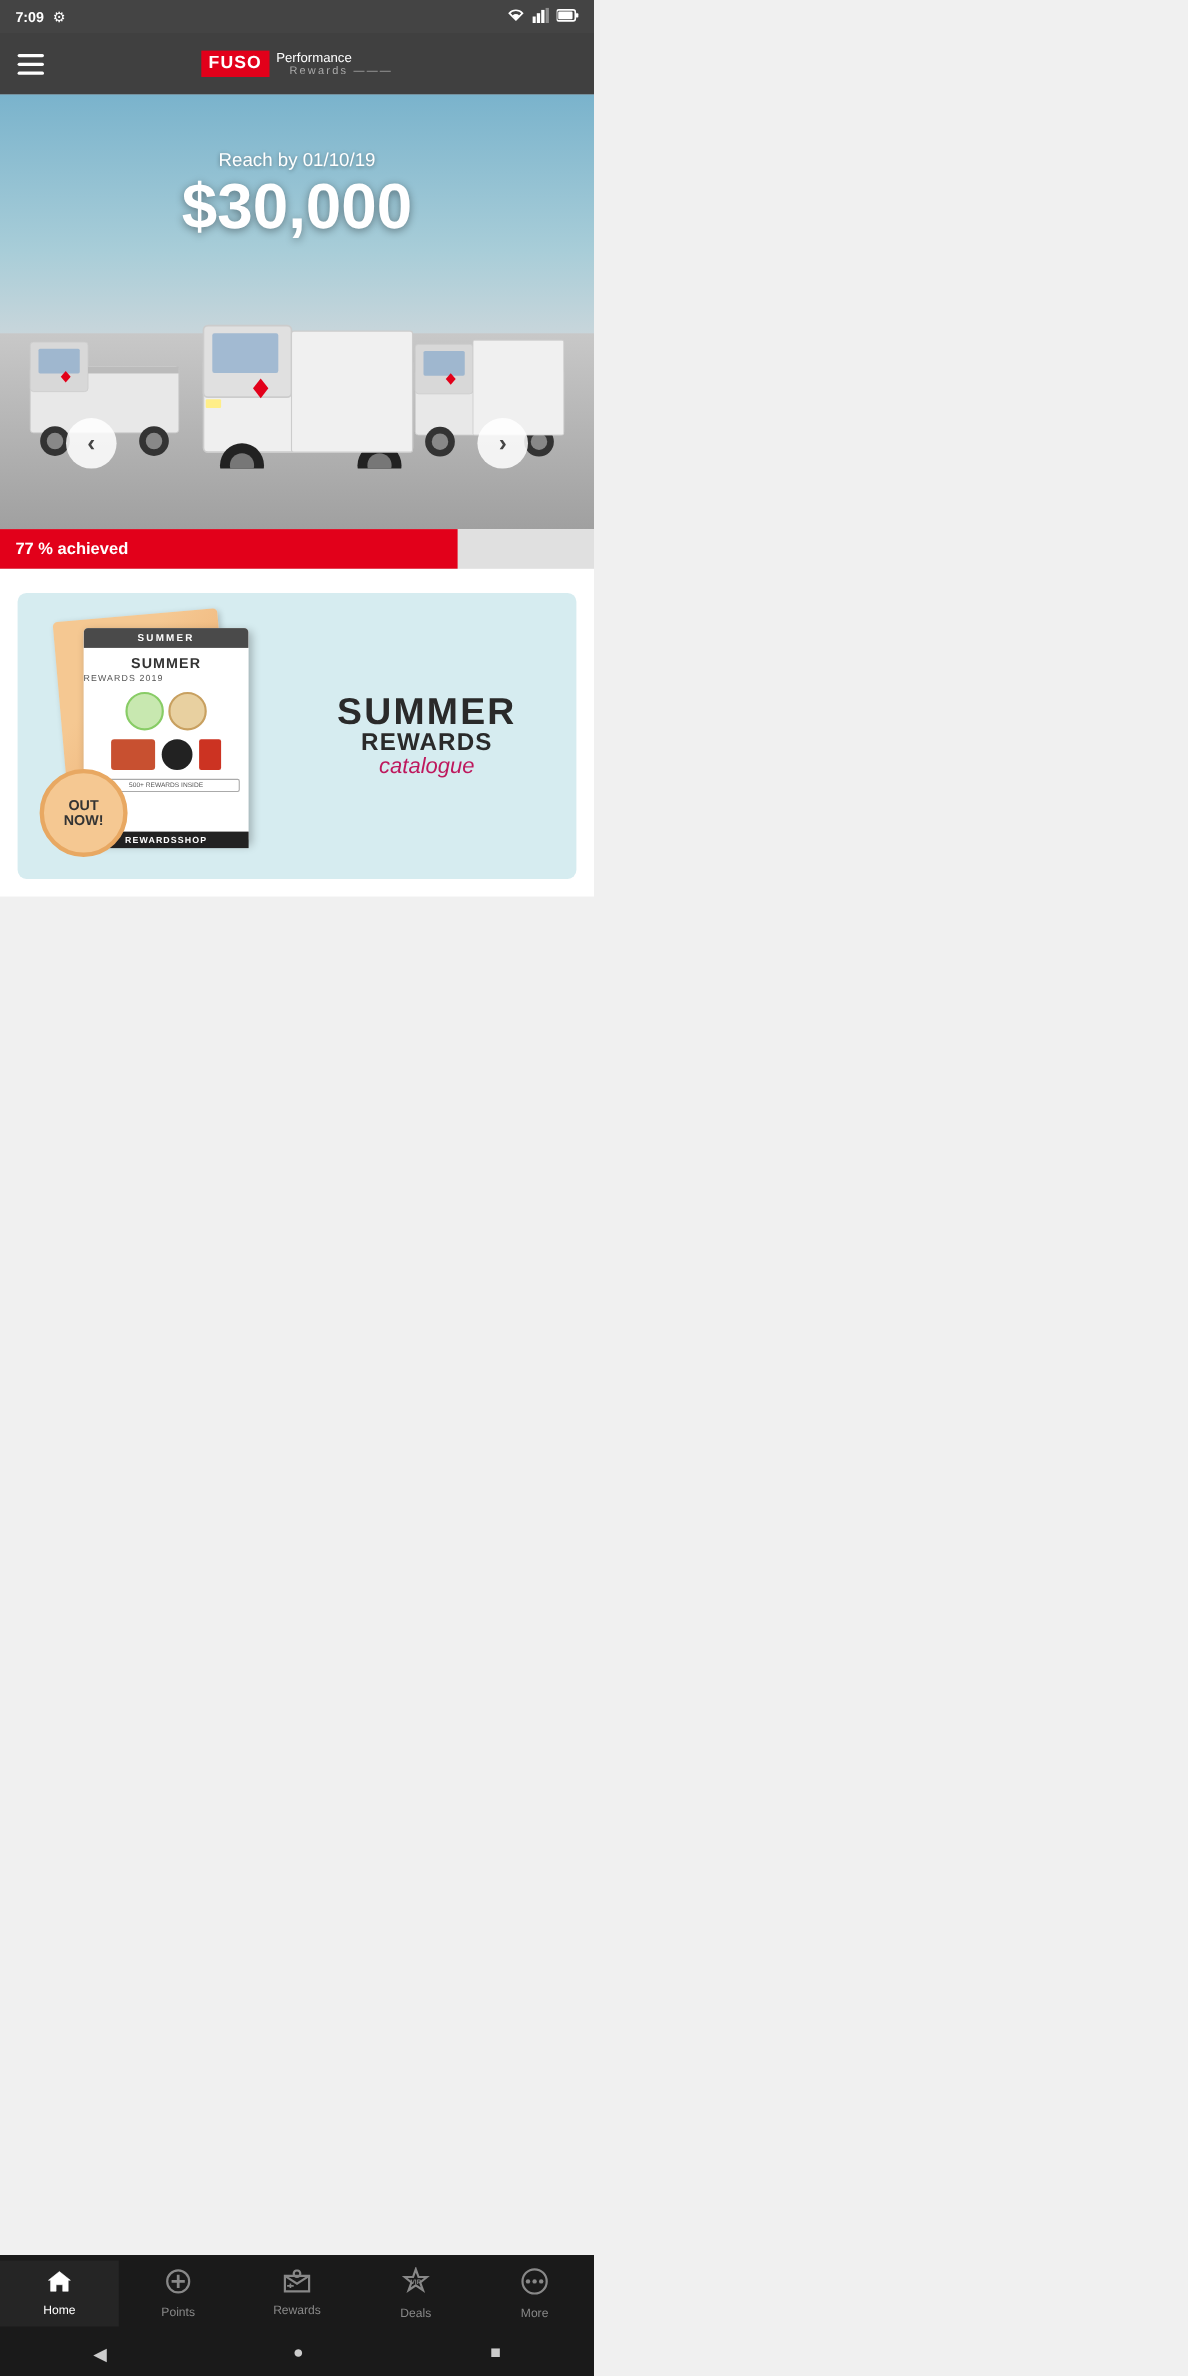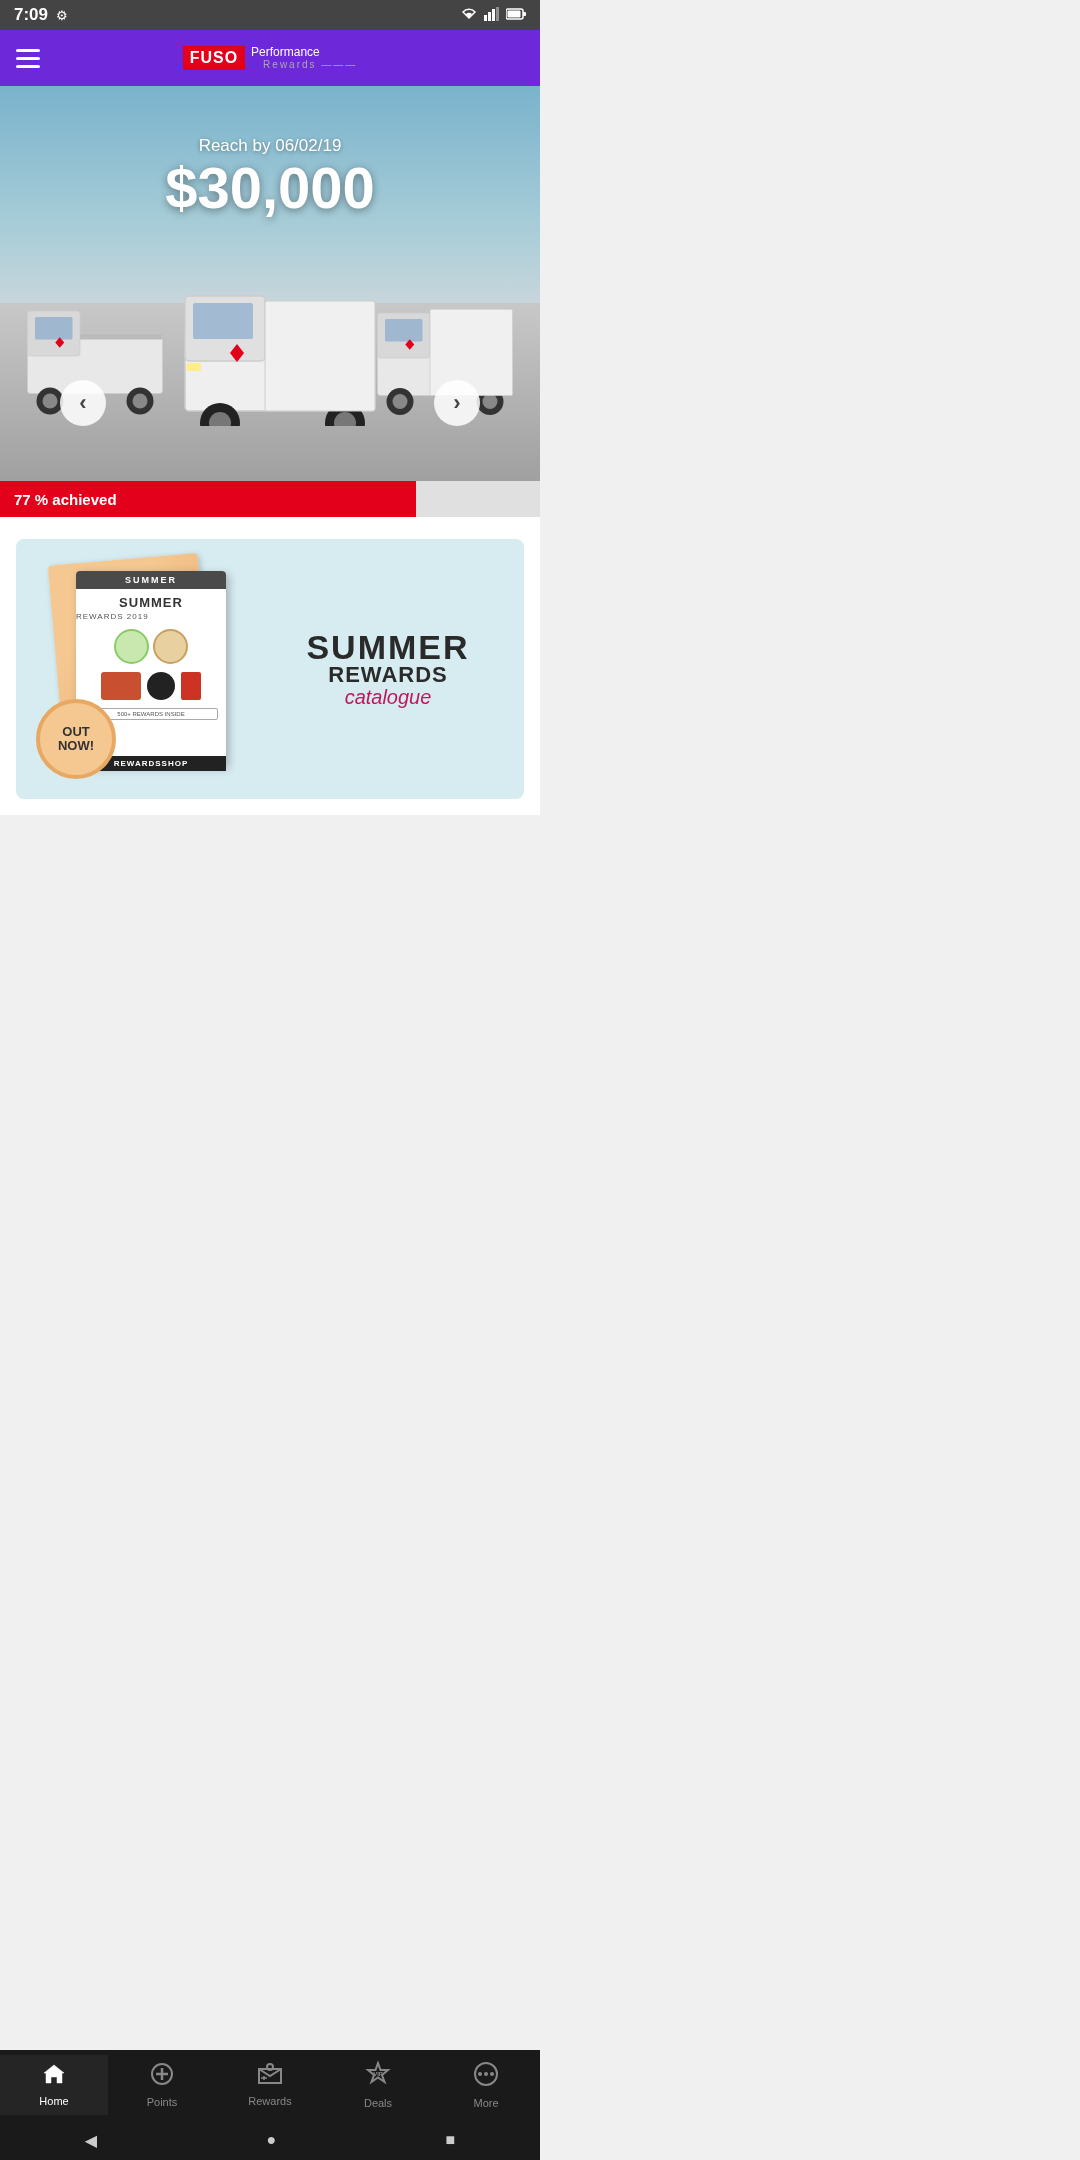--- a/index.html
+++ b/index.html
@@ -17,35 +17,35 @@
     .status-bar {
       background: #444;
       color: white;
       display: flex;
       justify-content: space-between;
       align-items: center;
       padding: 6px 14px;
       height: 30px;
     }
     .status-bar .time {
-      font-size: 17px;
+      font-size: 13px;
       font-weight: bold;
     }
     .status-bar .icons {
       display: flex;
       gap: 6px;
       align-items: center;
     }
     .status-bar .icons span {
       font-size: 13px;
     }
 
     
     .top-nav {
-      background: #6d28d9;
+      background: #404040;
       display: flex;
       align-items: center;
       justify-content: center;
       padding: 10px 16px;
       height: 56px;
       position: relative;
     }
     .hamburger-btn {
       position: absolute;
       left: 16px;
@@ -507,21 +507,21 @@
           <circle cx="160" cy="138" r="18" fill="#333"></circle>
           <circle cx="160" cy="138" r="10" fill="#888"></circle>
           <polygon points="52,62 58,55 64,62 58,69" fill="#e2001a" transform="translate(-5,0)"></polygon>
 
           <rect x="80" y="15" width="110" height="115" rx="2" fill="#f0f0f0" stroke="#ccc" stroke-width="1"></rect>
         </g>
       </svg>
     </div>
 
     <div class="hero-text">
-      <div class="reach-label">Reach by 06/02/19</div>
+      <div class="reach-label">Reach by 01/10/19</div>
       <div class="target-amount">$30,000</div>
     </div>
 
     <div class="carousel-nav">
       <button class="carousel-btn">
         <span style="font-size:22px;">‹</span>
       </button>
       <button class="carousel-btn">
         <span style="font-size:22px;">›</span>
       </button>

